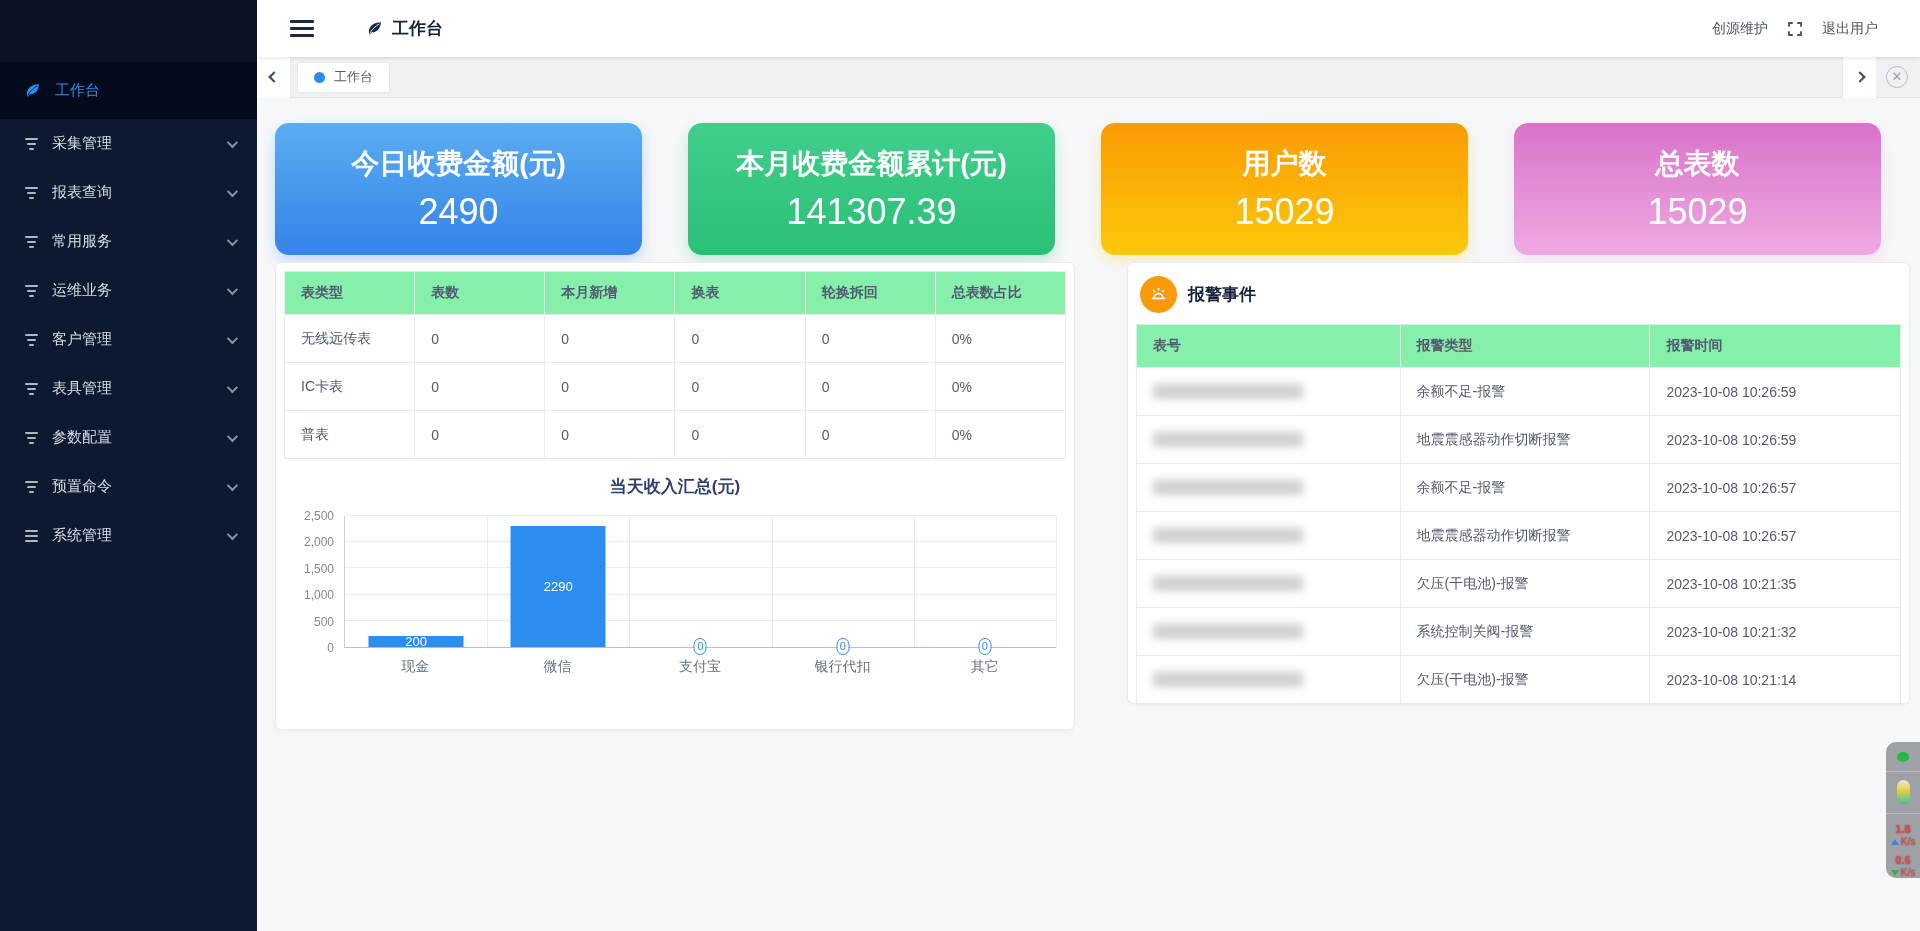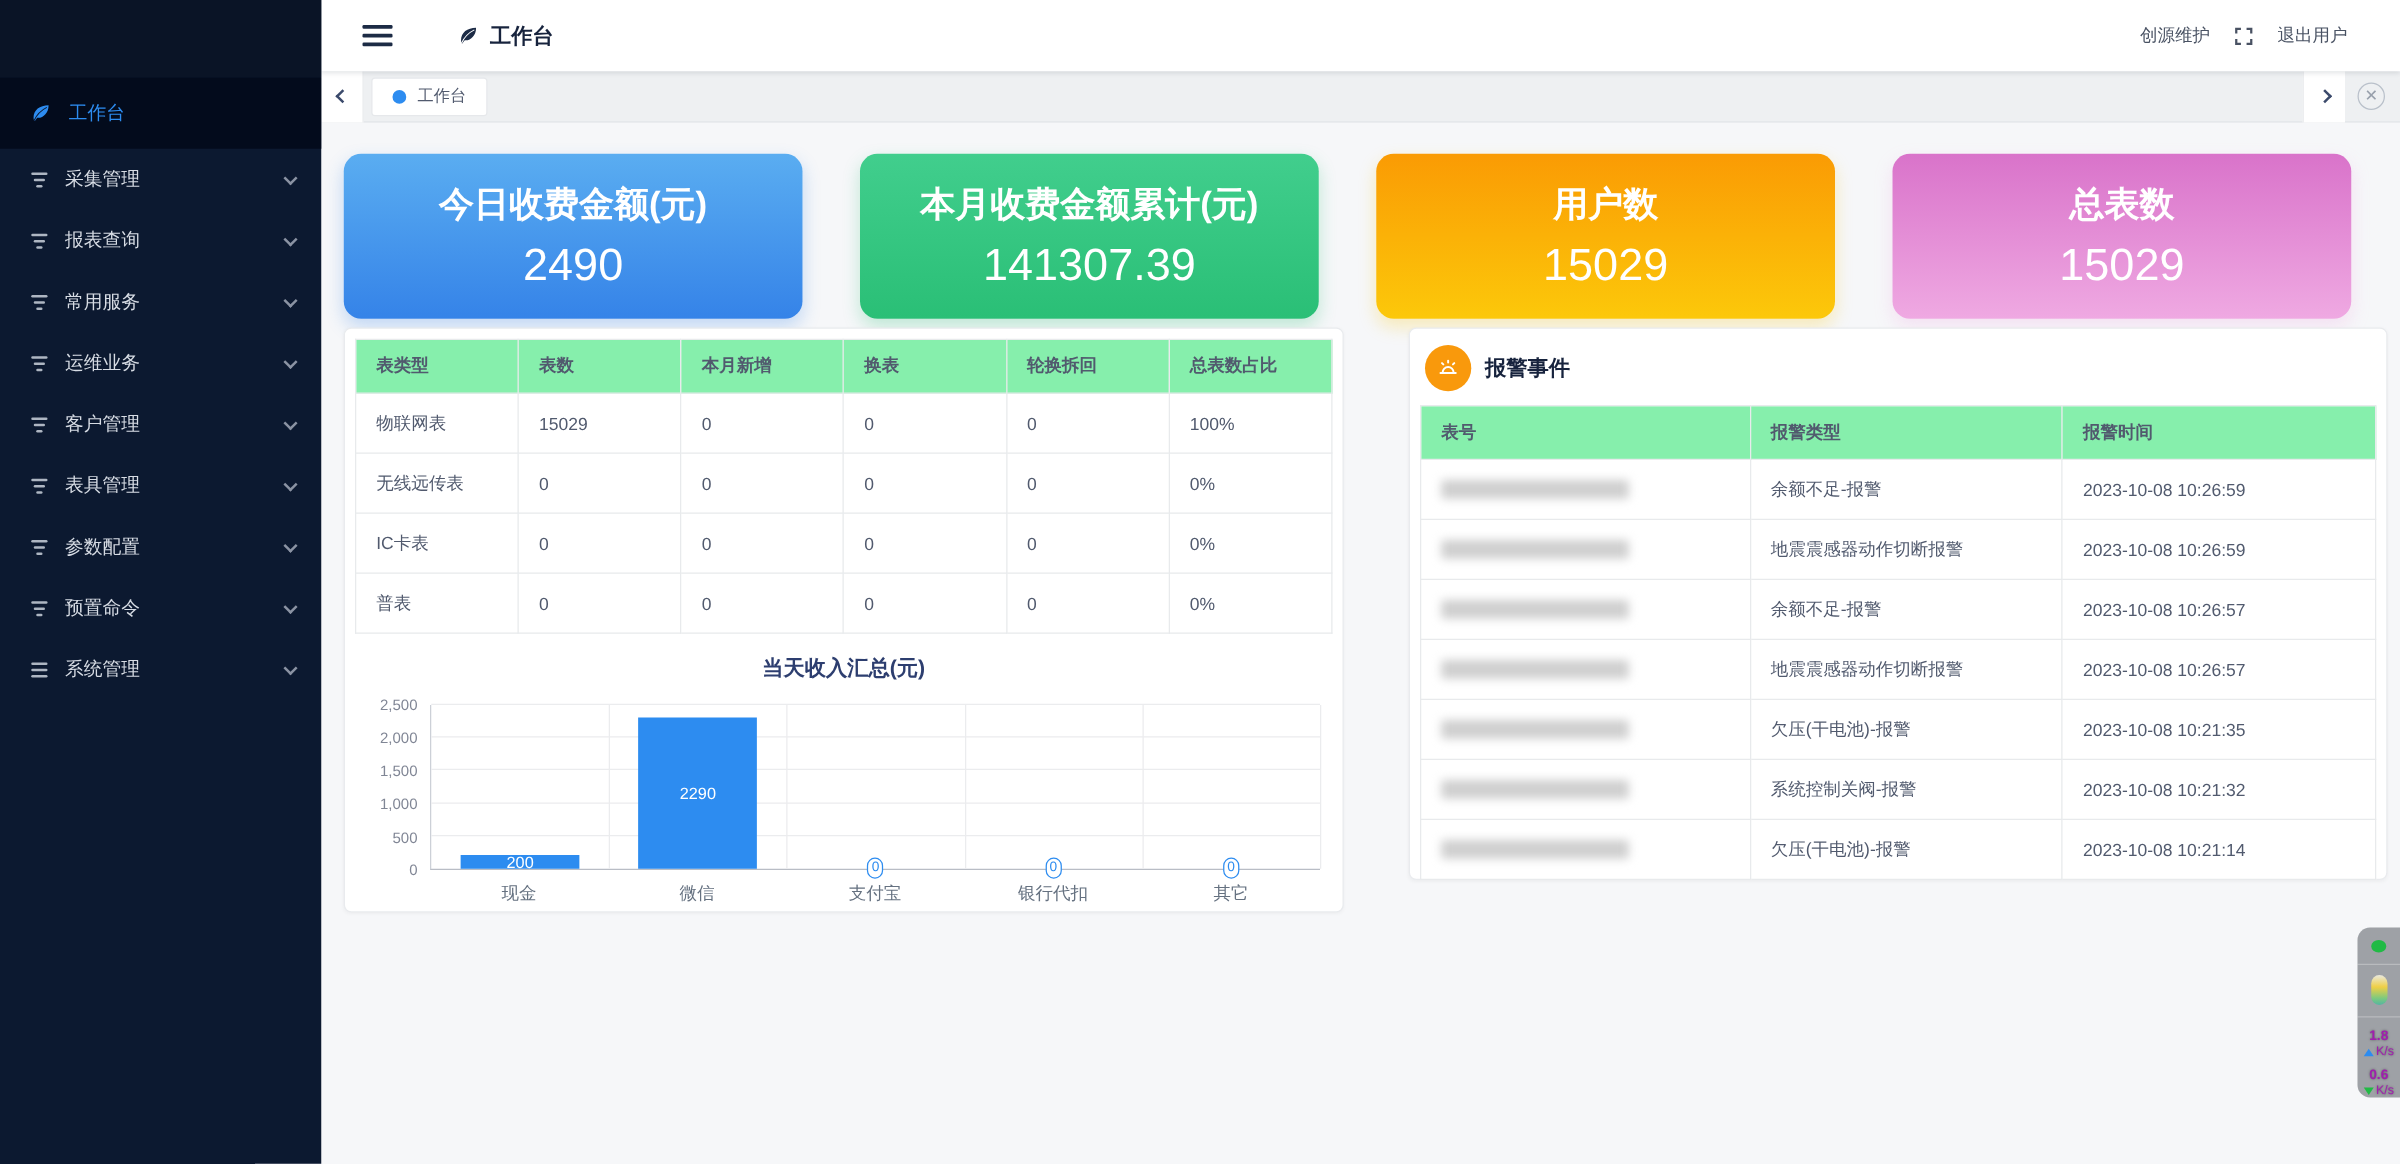--- a/index.html
+++ b/index.html
@@ -93,21 +93,21 @@
   .alarm-head { display:flex; align-items:center; gap:11px; padding:13px 4px 11px 4px; }
   .alarm-icon { width:37px; height:37px; border-radius:50%; background:#f9990c;
     display:flex; align-items:center; justify-content:center; }
   .alarm-title { font-size:17px; font-weight:bold; color:#17233d; }
   .blur-blob { width:150px; height:15px; background:#cfcfcf; border-radius:2px; filter:blur(4px); }
 
   
   .perf-widget { position:absolute; right:0; top:742px; width:34px; height:136px;
     background:rgba(138,142,148,.82); border-radius:10px 0 0 10px; z-index:40;
     display:flex; flex-direction:column; align-items:center; padding-top:10px;
-    color:#a21caf; text-shadow:0 0 2px rgba(0,0,0,.45); }
+    color:#ef4444; text-shadow:0 0 2px rgba(0,0,0,.45); }
   .perf-dot { width:12px; height:12px; border-radius:50%; background:#21ba45; }
   .perf-sep { width:100%; height:1px; background:rgba(255,255,255,.28); margin:9px 0; }
   .perf-pill { width:13px; height:30px; border-radius:7px;
     background:linear-gradient(180deg,#e9e9df 0%,#f0cf45 40%,#7cc97f 78%,#54b5a2 100%); }
   .perf-num { font-size:11px; font-weight:bold; line-height:13px; }
   .perf-unit { font-size:10px; line-height:11px; display:flex; align-items:center; gap:2px; }
   .tri-up { width:0; height:0; border-left:4px solid transparent; border-right:4px solid transparent;
     border-bottom:6px solid #2d8cf0; }
   .tri-down { width:0; height:0; border-left:4px solid transparent; border-right:4px solid transparent;
     border-top:6px solid #21ba45; }
@@ -283,28 +283,20 @@
             <tr id="meter-head">
               <th>表类型</th>
               <th>表数</th>
               <th>本月新增</th>
               <th>换表</th>
               <th>轮换拆回</th>
               <th>总表数占比</th>
             </tr>
           </thead>
         <tbody id="meter-body">
-            <tr>
-              <td>物联网表</td>
-              <td>15029</td>
-              <td>0</td>
-              <td>0</td>
-              <td>0</td>
-              <td>100%</td>
-            </tr>
             <tr>
               <td>无线远传表</td>
               <td>0</td>
               <td>0</td>
               <td>0</td>
               <td>0</td>
               <td>0%</td>
             </tr>
             <tr>
               <td>IC卡表</td>

